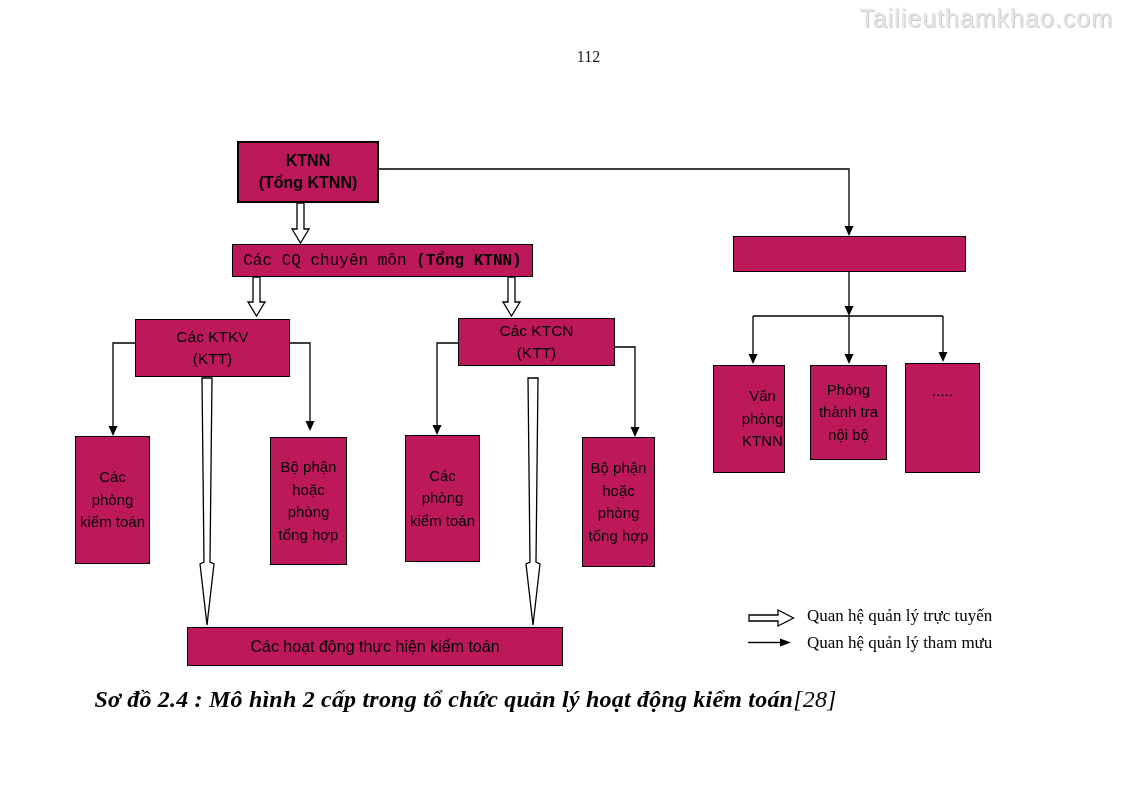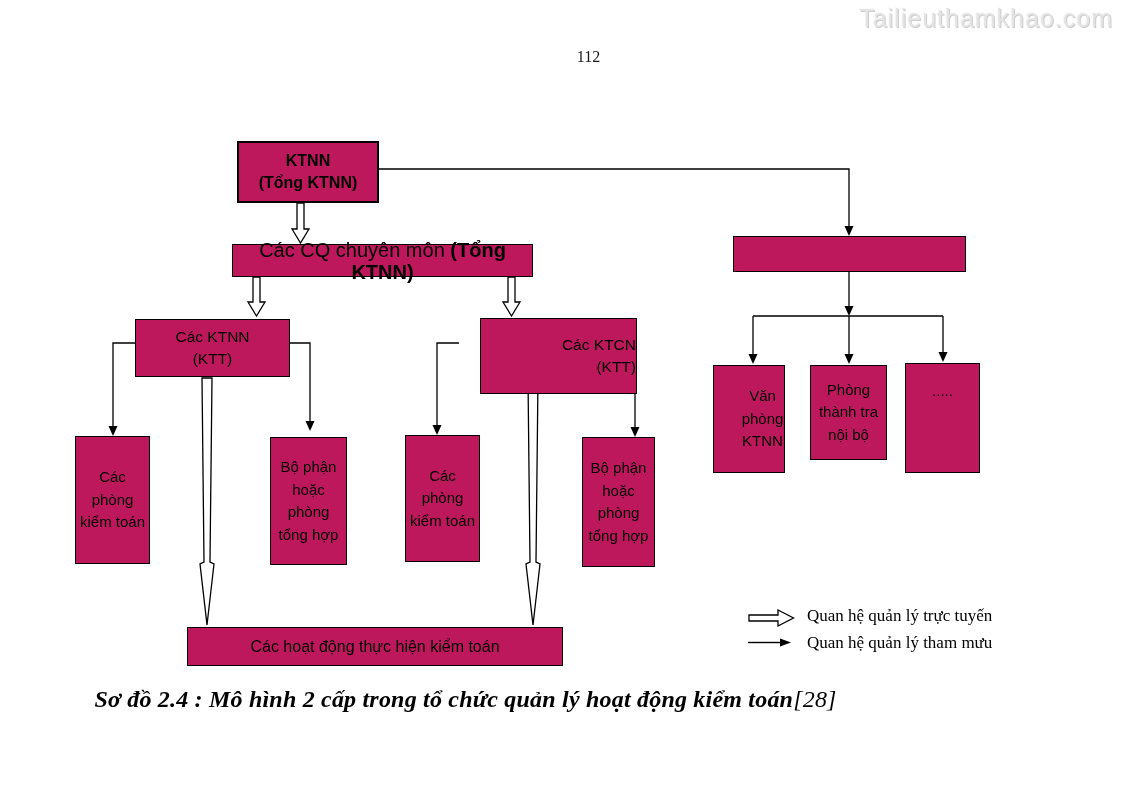--- a/index.html
+++ b/index.html
@@ -80,30 +80,30 @@
     <path d="M748,642.5 H780" stroke="#000" stroke-width="1.4" fill="none"></path>
     <polygon points="780,638.5 791,642.5 780,646.5" fill="#000"></polygon>
   </g>
 </svg>
 
 <div class="box thick bold" style="left:237px;top:141px;width:142px;height:62px;">
   <div>KTNN</div>
   <div>(Tổng KTNN)</div>
 </div>
 
-<div class="box" style="left:232px;top:244px;width:301px;height:33px;font-size:20px;">
+<div class="box" style="left:232px;top:244px;width:301px;height:33px;font-size:16px;font-family:Liberation Mono, monospace;">
   <div><span>Các CQ chuyên môn </span><b>(Tổng KTNN)</b></div>
 </div>
 
 <div class="box" style="left:135px;top:319px;width:155px;height:58px;">
-  <div>Các KTNN</div>
+  <div>Các KTKV</div>
   <div>(KTT)</div>
 </div>
 
-<div class="box" style="left:480px;top:318px;width:157px;height:76px;align-items:flex-end;">
+<div class="box" style="left:458px;top:318px;width:157px;height:48px;">
   <div>Các KTCN</div>
   <div>(KTT)</div>
 </div>
 
 <div class="box small" style="left:75px;top:436px;width:75px;height:128px;">Các phòng kiểm toán</div>
 
 <div class="box small" style="left:270px;top:437px;width:77px;height:128px;">Bộ phận hoặc phòng tổng hợp</div>
 
 <div class="box small" style="left:405px;top:435px;width:75px;height:127px;">Các phòng kiểm toán</div>
 

